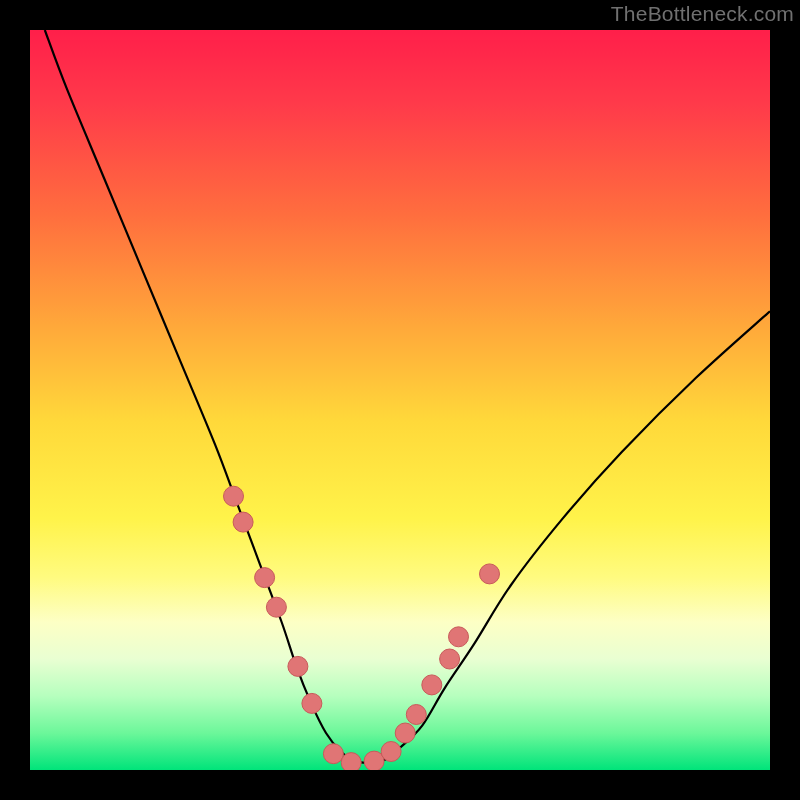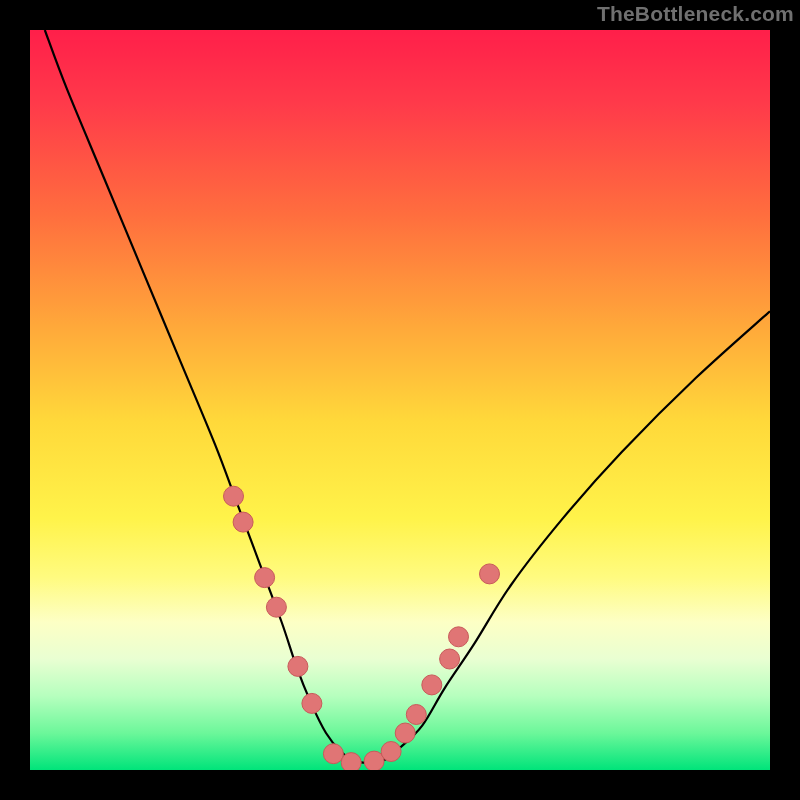--- a/index.html
+++ b/index.html
@@ -38,21 +38,21 @@
       #6cf79a 95%,
       #00e47a 100%
     );
   }
   .watermark {
     position: absolute;
     top: 2px;
     right: 6px;
     color: #707070;
     font-size: 21px;
-    font-weight: 700;
+    font-weight: 400;
     letter-spacing: 0.2px;
     z-index: 10;
   }
   svg.plot {
     position: absolute;
     left: 0; top: 0;
     width: 740px;
     height: 740px;
   }
 </style>

